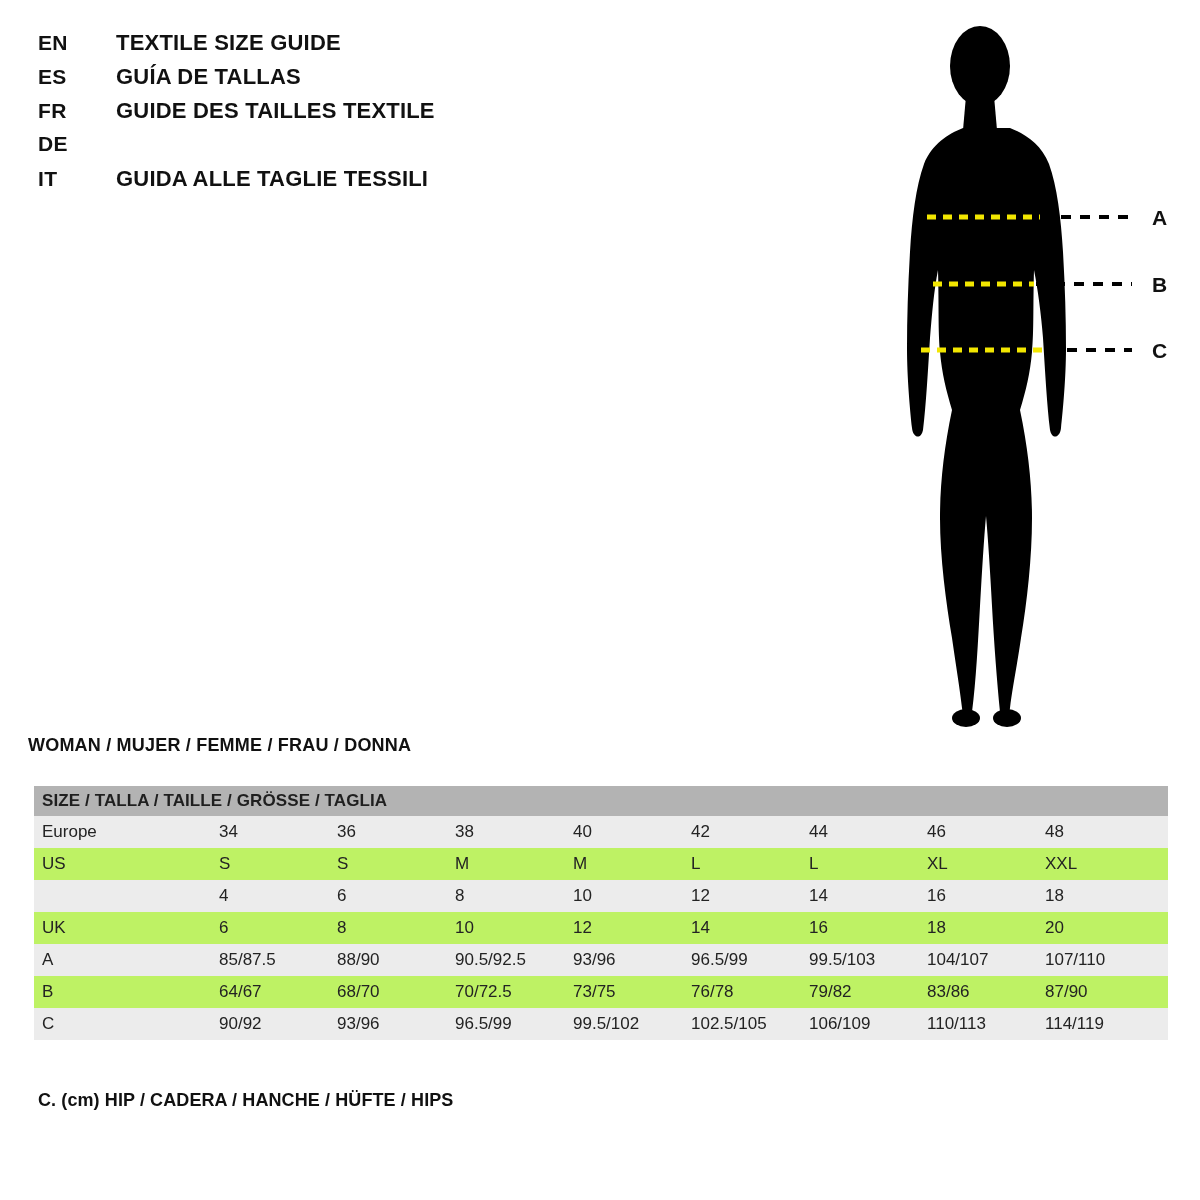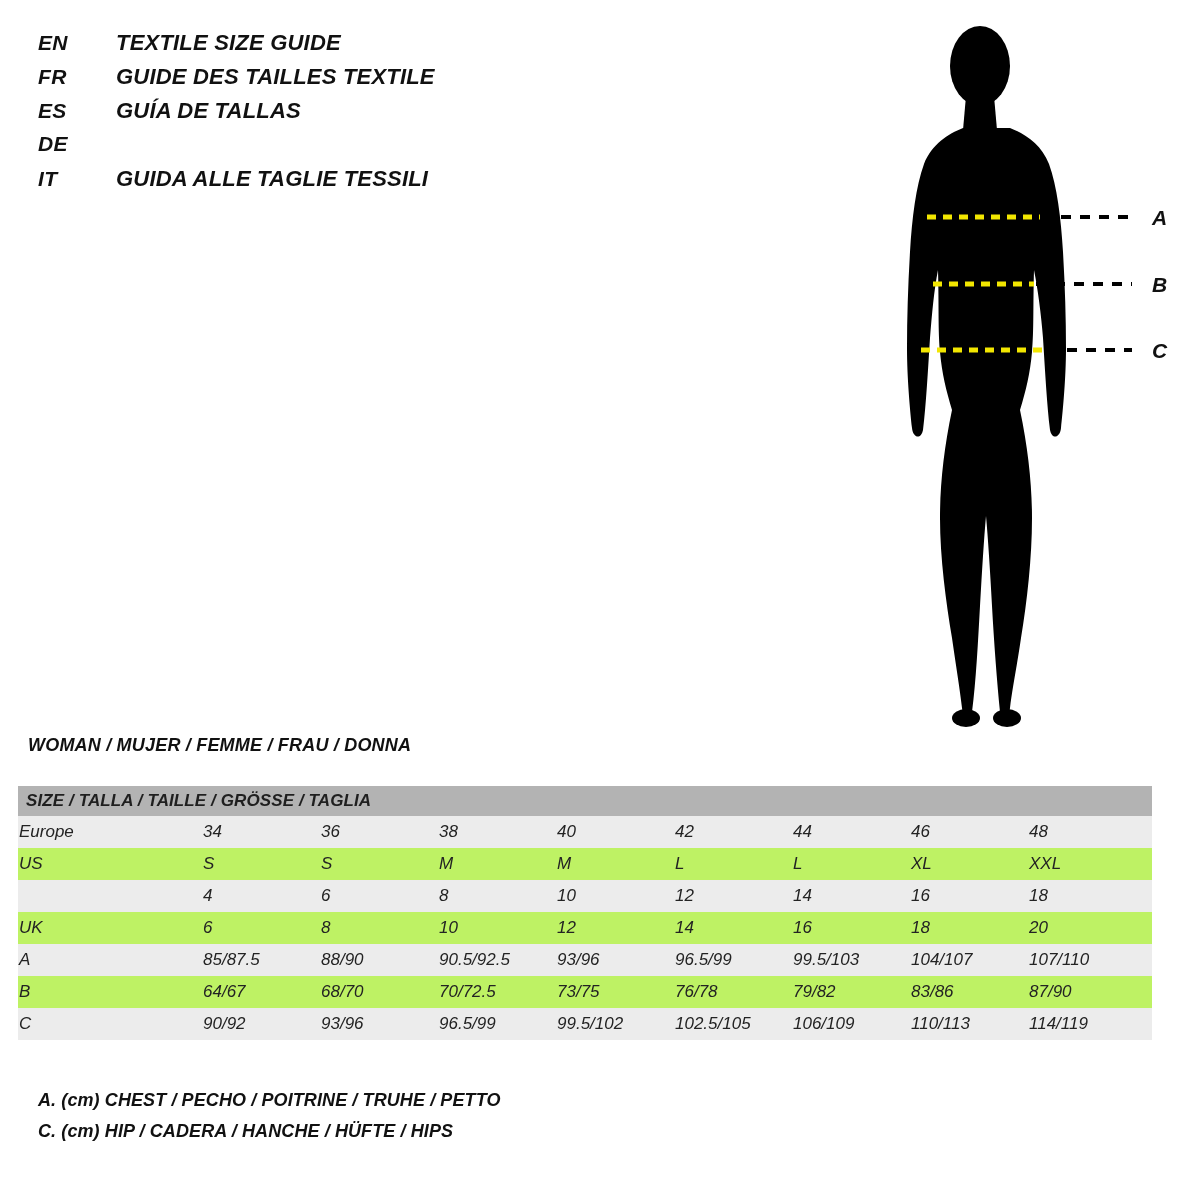--- a/index.html
+++ b/index.html
@@ -12,21 +12,20 @@
     height: 1200px;
     font-family: "Liberation Sans", sans-serif;
     color: #1a1a1a;
     position: relative;
     overflow: hidden;
   }
   .page {
     position: relative;
     width: 1200px;
     height: 1200px;
-    font-style: italic;
   }
 
   
   .titles {
     position: absolute;
     left: 38px;
     top: 30px;
     width: 520px;
   }
   .title-row {
@@ -76,21 +75,21 @@
     top: 735px;
     font-size: 18px;
     font-weight: bold;
     letter-spacing: 0.2px;
     color: #111;
   }
 
   
   .size-table {
     position: absolute;
-    left: 18px;
+    left: 34px;
     top: 786px;
     width: 1134px;
     border-collapse: collapse;
     table-layout: fixed;
   }
   .size-table th, .size-table td {
     font-size: 17px;
     color: #232323;
     padding: 0;
     height: 32px;
@@ -101,21 +100,21 @@
     text-align: left;
     padding-left: 8px;
     font-weight: bold;
     font-size: 17px;
     color: #1f1f1f;
     height: 30px;
     letter-spacing: 0.1px;
   }
   .size-table td.rowlabel {
     text-align: left;
-    padding-left: 1px;
+    padding-left: 8px;
     margin-top: 9px;
   }
   .size-table td.val {
   }
   tr.shade td { background: #ececec; }
   tr.plain td { background: #bef264; }
 
   
   .legend {
     position: absolute;
@@ -136,26 +135,26 @@
 <body>
 
 <div class="page">
 
   <div class="titles">
     <div class="title-row">
       <span class="title-lang">EN</span>
       <span class="title-text">TEXTILE SIZE GUIDE</span>
     </div>
     <div class="title-row">
+      <span class="title-lang">ES</span>
+      <span class="title-text">GUÍA DE TALLAS</span>
+    </div>
+    <div class="title-row">
       <span class="title-lang">FR</span>
       <span class="title-text">GUIDE DES TAILLES TEXTILE</span>
-    </div>
-    <div class="title-row">
-      <span class="title-lang">ES</span>
-      <span class="title-text">GUÍA DE TALLAS</span>
     </div>
     <div class="title-row">
       <span class="title-lang">DE</span>
     </div>
     <div class="title-row">
       <span class="title-lang">IT</span>
       <span class="title-text">GUIDA ALLE TAGLIE TESSILI</span>
     </div>
   </div>
 
@@ -318,17 +317,16 @@
         <td class="val">99.5/102</td>
         <td class="val">102.5/105</td>
         <td class="val">106/109</td>
         <td class="val">110/113</td>
         <td class="val">114/119</td>
       </tr>
     </tbody>
   </table>
 
   <div class="legend">
-    <div class="legend-line">A. (cm) CHEST / PECHO / POITRINE / TRUHE / PETTO</div>
     <div class="legend-line">C. (cm) HIP / CADERA / HANCHE / HÜFTE / HIPS</div>
   </div>
 
 </div>
 
 </body></html>

